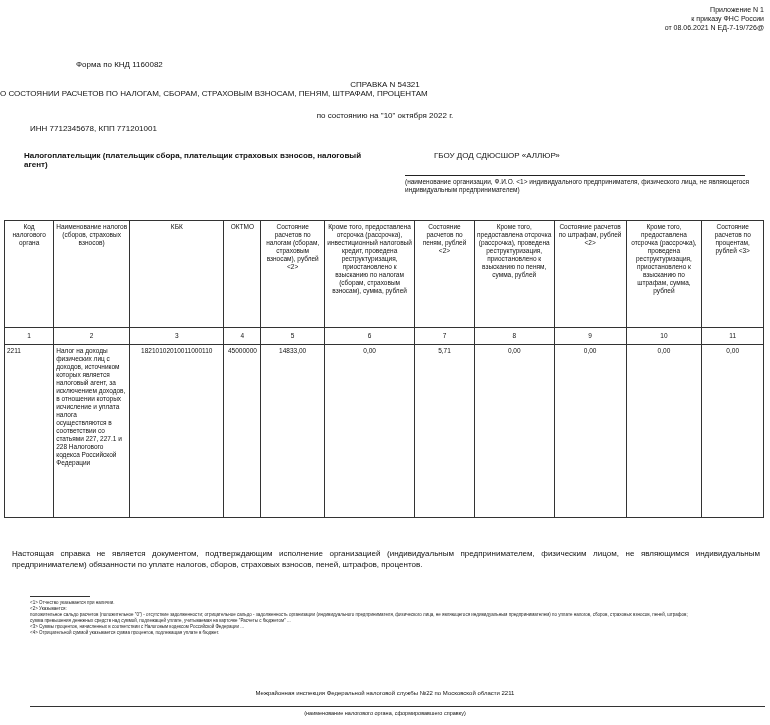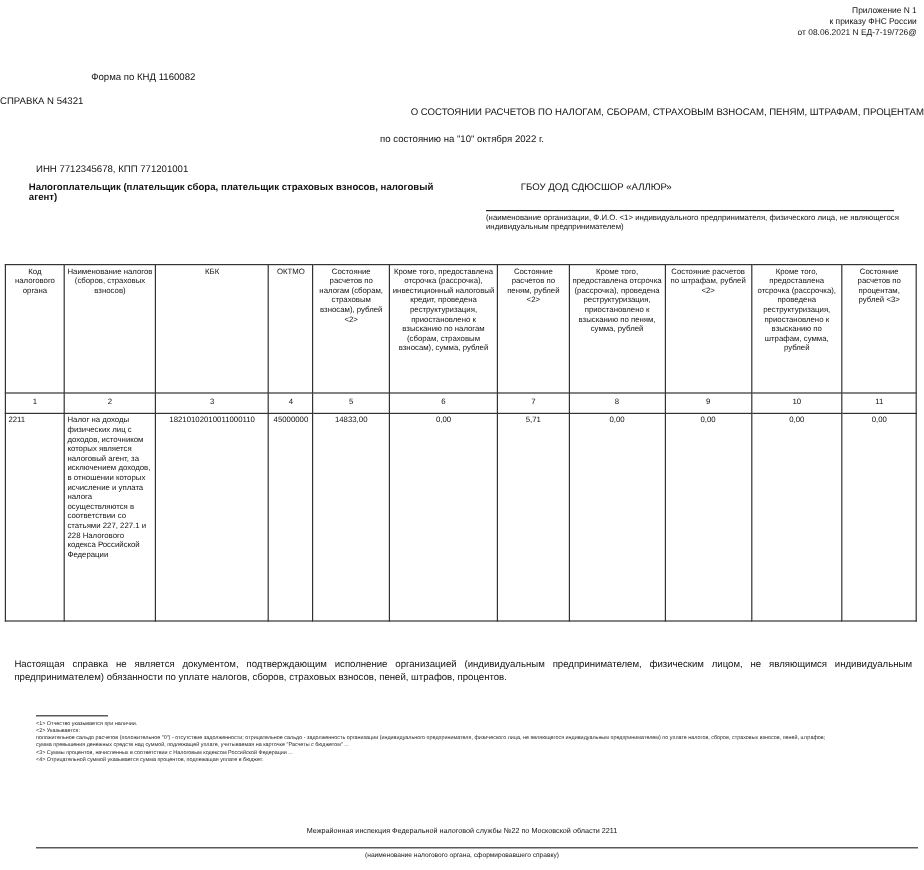--- a/index.html
+++ b/index.html
@@ -1,24 +1,24 @@
 <!DOCTYPE html>
 <html><head>
 <meta charset="utf-8">
 <style>
   html, body { margin:0; padding:0; background:#ffffff; }
   body { width:770px; height:725px; position:relative; overflow:hidden;
          font-family:"Liberation Sans", sans-serif; color:#111; }
   .abs { position:absolute; }
   .appendix { right:6px; top:5px; text-align:right; font-size:7px; line-height:9px; }
   .form-knd { left:30px; top:60px; font-size:8px;margin-left:46px; }
-  .title1 { left:0; width:770px; top:80px; text-align:left; font-size:8px; }
-  .title2 { left:0; width:770px; top:89px; text-align:right; font-size:8px; }
+  .title1 { left:0; width:770px; top:80px; text-align:center; font-size:8px; }
+  .title2 { left:0; width:770px; top:89px; text-align:left; font-size:8px; }
   .asof { left:0; width:770px; top:111px; text-align:center; font-size:8px; }
-  .inn { left:30px; top:136px; font-size:8px; }
+  .inn { left:30px; top:124px; font-size:8px; }
   .taxpayer-label { left:24px; top:151px; width:340px; font-size:8px; line-height:9px;font-weight:bold; }
   .org-name { left:410px; top:151px; font-size:8px;padding-left:24px; }
   .org-line { left:405px; top:175px; width:340px; height:0; border-top:1px solid #222; }
   .org-caption { left:405px; top:178px; width:360px; font-size:6.5px; line-height:8px; }
   table.main { position:absolute; left:4px; top:220px; width:760px;
                border-collapse:collapse; font-size:6.5px; line-height:8px; }
   table.main th, table.main td { border:1px solid #333; padding:2px 2px;
                vertical-align:top; text-align:center; font-weight:normal; }
   table.main tr.hdr th { height:102px; }
   table.main tr.nums td { height:12px; vertical-align:middle; }

